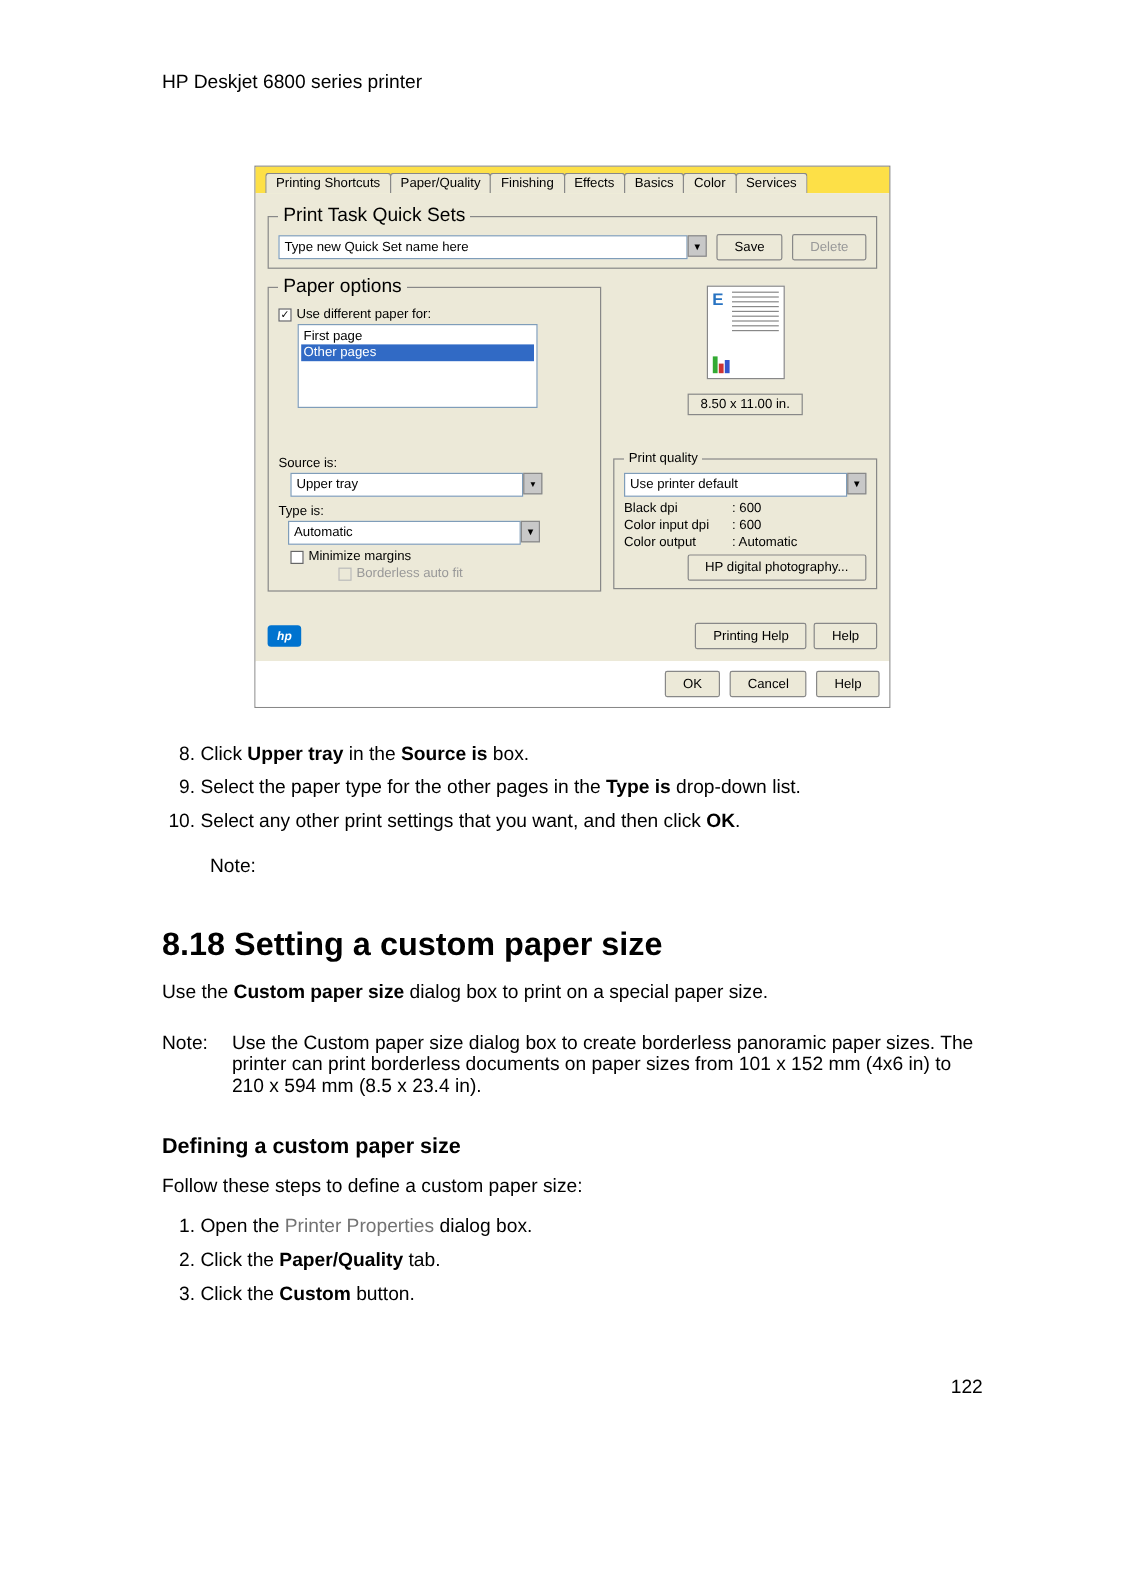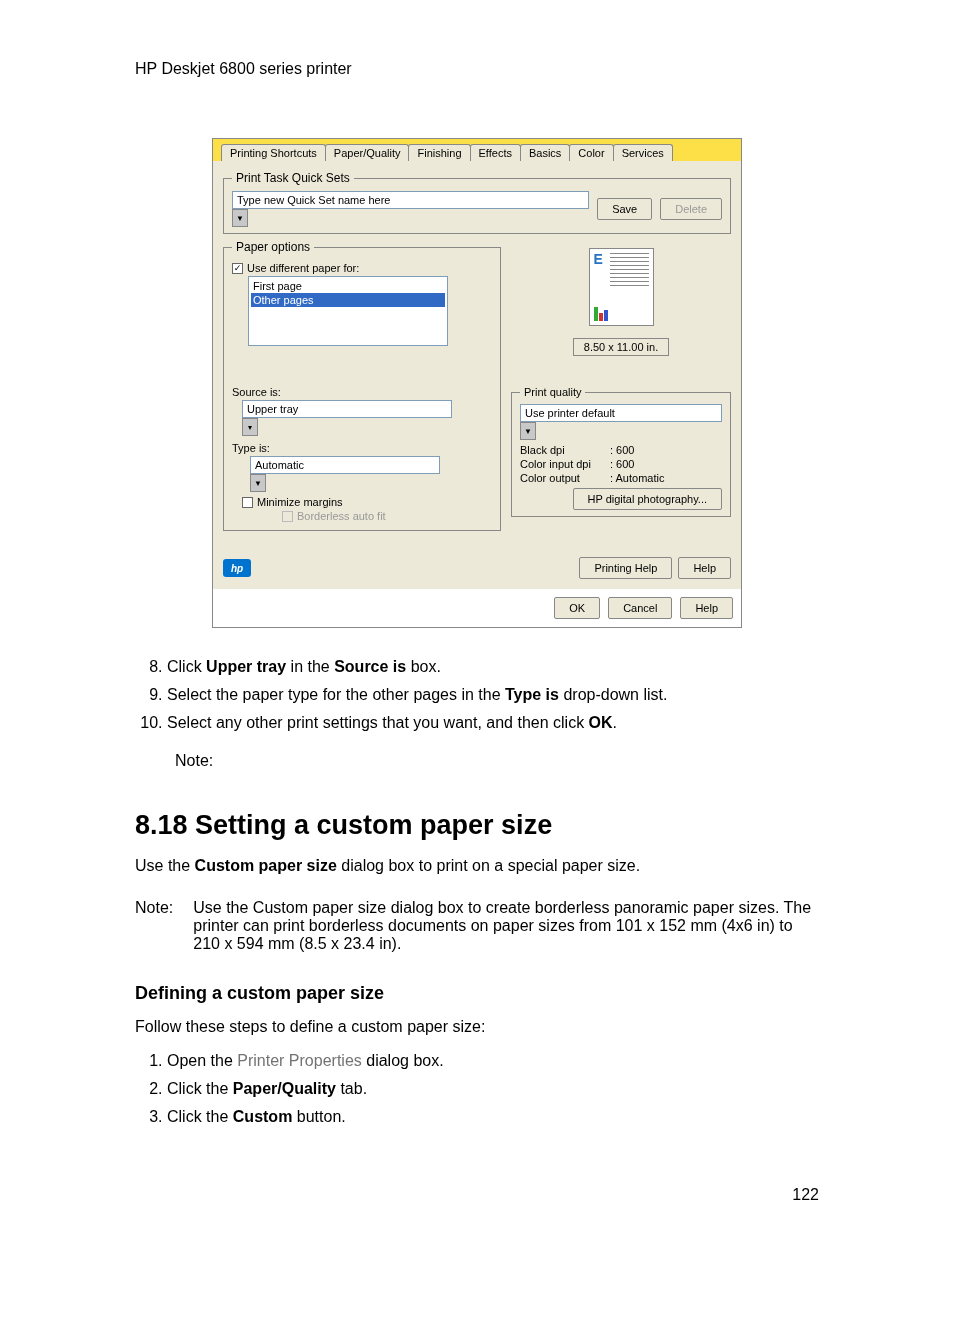--- a/index.html
+++ b/index.html
@@ -4,39 +4,39 @@
   <style>
     * { box-sizing: border-box; margin: 0; padding: 0; }
     body { font-family: Arial, Helvetica, sans-serif; font-size: 16px; color: #000; background: #fff; padding: 60px 135px; width: 954px; }
     .header-title { font-size: 16px; margin-bottom: 60px; }
     .screenshot { width: 530px; margin: 0 auto 30px; border: 1px solid #888; }
     .tabs { display: flex; background: #fde047; padding: 5px 8px 0; }
     .tab { padding: 2px 8px; font-size: 11px; border: 1px solid #888; border-bottom: none; background: #ece9d8; border-radius: 3px 3px 0 0; margin-right: -1px; cursor: pointer; }
     .tab.active { background: #ece9d8; position: relative; z-index: 2; }
     .dialog-body { background: #ece9d8; padding: 10px; display: flex; flex-direction: column; gap: 6px; }
     fieldset { border: 1px solid #888; padding: 6px 8px; }
-    legend { font-size: 12px; padding: 0 4px; }
+    legend { font-size: 16px; padding: 0 4px; }
     .quickset-row { display: flex; align-items: center; gap: 8px; }
     .text-input { flex: 1; height: 20px; font-size: 11px; padding: 2px 4px; border: 1px solid #7f9db9; background: #fff; }
     .btn { height: 22px; padding: 0 14px; font-size: 11px; border: 1px solid #888; background: #ece9d8; border-radius: 2px; cursor: pointer; }
     .btn.disabled { color: #999; }
     .dropdown-arrow { width: 16px; height: 18px; border: 1px solid #888; background: #c8c8c8; display: inline-flex; align-items: center; justify-content: center; font-size: 8px; }
     .columns { display: flex; gap: 10px; }
     .col-left { flex: 1; }
     .col-right { width: 220px; display: flex; flex-direction: column; align-items: center; }
     .label-small { font-size: 11px; margin-bottom: 2px; display: block; }
     .checkbox-row { display: flex; align-items: center; gap: 4px; font-size: 11px; margin: 2px 0; }
     .checkbox { width: 11px; height: 11px; border: 1px solid #666; background: #fff; display: inline-flex; align-items: center; justify-content: center; font-size: 8px; }
     .checkbox.checked::before { content: "✓"; color: #000; font-size: 9px; }
     .checkbox-row.disabled { color: #999; padding-left: 40px; }
     .checkbox-row.disabled .checkbox { background: #ece9d8; border-color: #bbb; }
     .list-box { border: 1px solid #7f9db9; background: #fff; height: 70px; padding: 2px; font-size: 11px; }
     .list-item { padding: 1px 2px; }
     .list-item.selected { background: #316ac5; color: #fff; }
-    .select-box { display: flex; align-items: stretch; flex-direction: column; }
+    .select-box { display: flex; align-items: stretch; }
     .select-box input { flex: 1; }
     .paper-preview { width: 65px; height: 78px; border: 1px solid #888; background: #fff; margin: 8px 0; position: relative; padding: 4px; }
     .preview-e { position: absolute; top: 2px; left: 4px; color: #2873c2; font-weight: bold; font-size: 14px; }
     .preview-lines { position: absolute; top: 4px; left: 20px; right: 4px; }
     .preview-line { height: 1px; background: #888; margin-bottom: 3px; }
     .preview-chart { position: absolute; bottom: 4px; left: 4px; display: flex; align-items: flex-end; gap: 1px; }
     .bar { width: 4px; }
     .bar.green { height: 14px; background: #3a3; }
     .bar.red { height: 8px; background: #c33; }
     .bar.blue { height: 11px; background: #35c; }
@@ -105,21 +105,21 @@
             <div class="list-item">First page</div>
             <div class="list-item selected">Other pages</div>
           </div>
           <div style="height:40px"></div>
           <span class="label-small">Source is:</span>
           <div class="select-box" style="margin-bottom:6px; margin-left:10px; width:210px">
             <input class="text-input" value="Upper tray" style="">
             <span class="dropdown-arrow">▾</span>
           </div>
           <span class="label-small">Type is:</span>
-          <div class="select-box" style="margin-left:18px; width:190px">
+          <div class="select-box" style="margin-left:8px; width:210px">
             <input class="text-input" value="Automatic" style="">
             <span class="dropdown-arrow">▼</span>
           </div>
           <div class="checkbox-row" style="margin-left:10px; margin-top:4px">
             <span class="checkbox"></span>
             <span>Minimize margins</span>
           </div>
           <div class="checkbox-row disabled" style="margin-left:10px">
             <span class="checkbox"></span>
             <span>Borderless auto fit</span>

